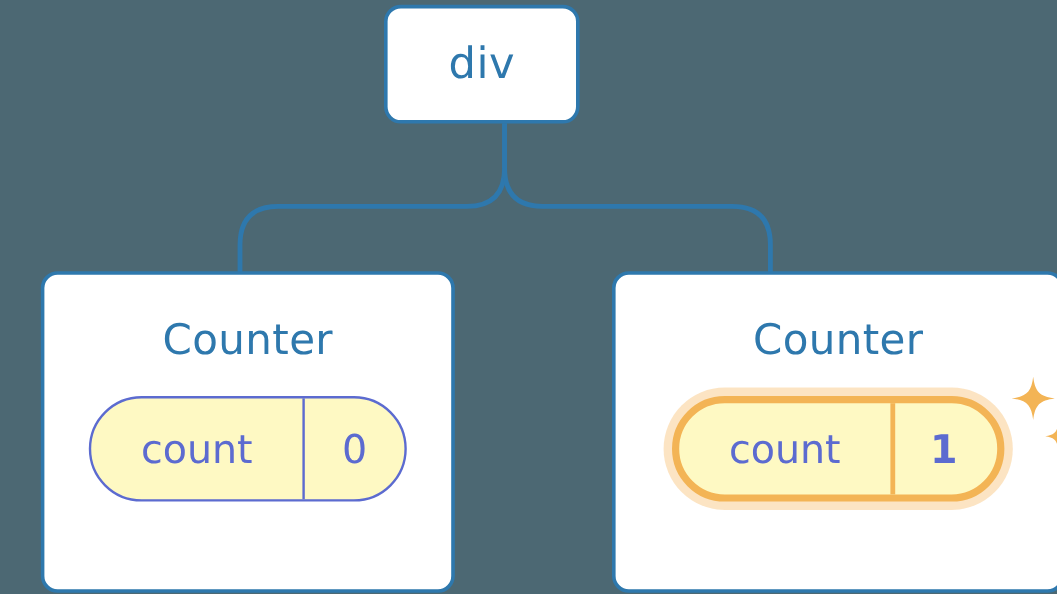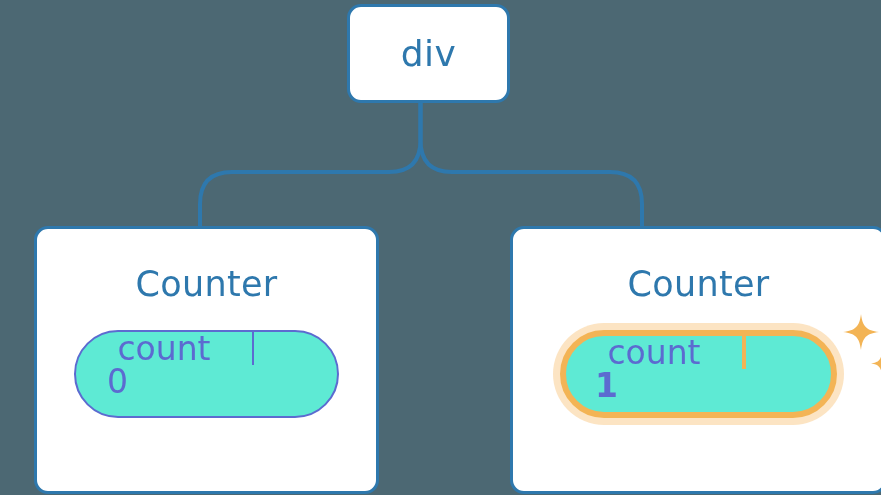--- a/index.html
+++ b/index.html
@@ -30,21 +30,21 @@
   
   .node {
     position: absolute;
     background: #ffffff;
     border: 3px solid #2e78ad;
     border-radius: 14px;
     box-sizing: border-box;
     z-index: 2;
   }
   .node-root {
-    left: 347px;
+    left: 320px;
     top: 4px;
     width: 163px;
     height: 99px;
     display: flex;
     align-items: center;
     justify-content: center;
   }
   .root-label {
     font-size: 36px;
     color: #2e78ad;
@@ -84,22 +84,21 @@
     align-items: center;
     justify-content: center;
   }
   .pill {
     position: relative;
     display: flex;
     align-items: stretch;
     height: 88px;
     border-radius: 999px;
     box-sizing: border-box;
-    background: #5eead4;
-    flex-direction: column;
+    background: #fef9c3;
   }
   .pill-plain {
     width: 265px;
     border: 2px solid #5c6bd0;
   }
   .pill-hl {
     width: 277px;
     border: 6px solid #f3b455;
     box-shadow: 0 0 0 7px rgba(247, 190, 112, 0.42);
   }

